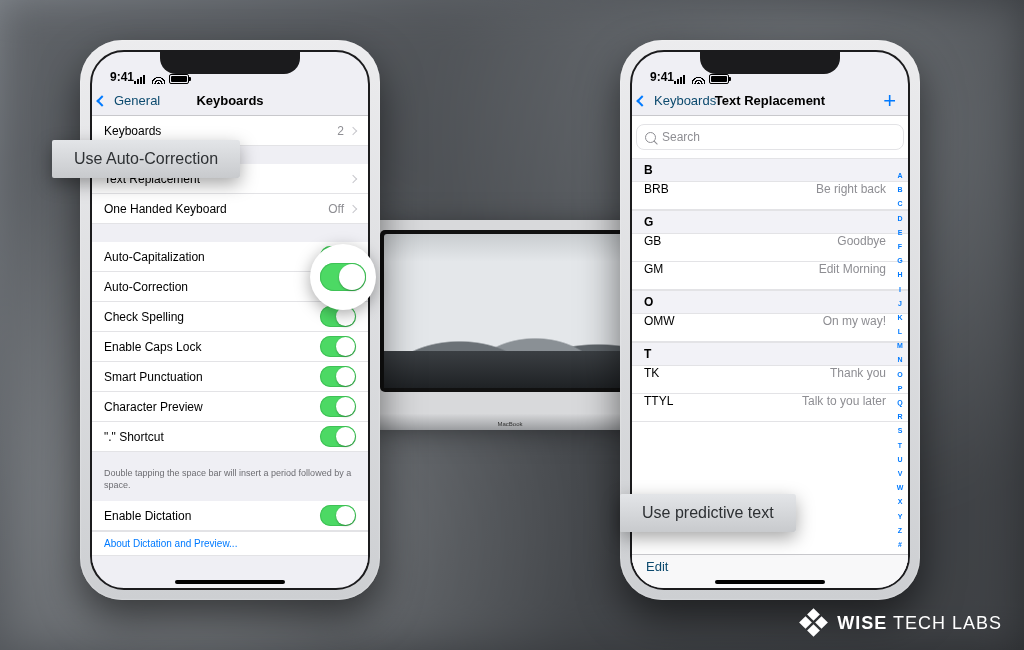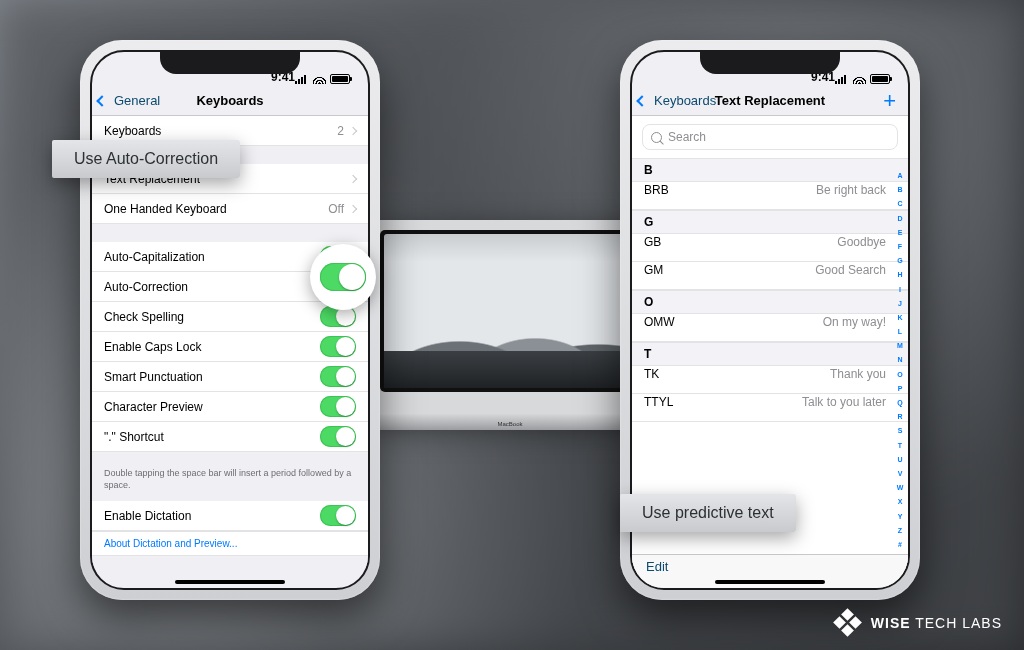--- a/index.html
+++ b/index.html
@@ -41,21 +41,21 @@
   .phone.right { left:620px; top:40px; }
   .phone-inner {
     width:100%; height:100%; border-radius:34px; background:#efeff4;
     border:2px solid #1b1b1d; overflow:hidden; position:relative;
   }
   .notch {
     position:absolute; top:0; left:50%; transform:translateX(-50%);
     width:140px; height:22px; background:#1b1b1d;
     border-radius:0 0 16px 16px; z-index:5;
   }
-  .statusbar { height:34px; display:flex; justify-content:flex-end; align-items:flex-end;
+  .statusbar { height:34px; display:flex; justify-content:flex-start; align-items:flex-end;
     padding:0 18px 2px; font-size:12px; font-weight:600; color:#000;}
   .status-icons { display:flex; gap:4px; align-items:center;}
   .sig { width:14px; height:10px; display:inline-flex; align-items:flex-end; gap:1px;}
   .sig i{width:2px;background:#000;}
   .sig i:nth-child(1){height:3px}.sig i:nth-child(2){height:5px}.sig i:nth-child(3){height:7px}.sig i:nth-child(4){height:9px}
   .wifi{width:13px;height:10px;background:
     radial-gradient(circle at 50% 100%,#000 0 1.5px,transparent 1.6px),
     radial-gradient(circle at 50% 100%,transparent 3px,#000 3px 4px,transparent 4.2px),
     radial-gradient(circle at 50% 100%,transparent 6px,#000 6px 7px,transparent 7.2px);}
   .batt{width:20px;height:10px;border:1px solid #000;border-radius:2px;position:relative;}
@@ -75,27 +75,27 @@
   .cell .val{color:#8e8e93;display:flex;align-items:center;gap:6px;}
   .chev-r{width:6px;height:6px;border-top:1.5px solid #c7c7cc;border-right:1.5px solid #c7c7cc;transform:rotate(45deg);}
   .gap{height:18px;}
   .footer-note{font-size:9px;color:#6d6d72;padding:16px 12px 10px;line-height:1.3;}
   .link{color:#007aff;font-size:10px;padding:6px 12px;background:#fff;border-top:0.5px solid #e3e3e6;border-bottom:0.5px solid #e3e3e6;}
 
   .toggle{width:36px;height:21px;border-radius:11px;background:#4cd964;position:relative;box-shadow:inset 0 0 0 1px #3fc256;}
   .toggle::after{content:"";position:absolute;right:1px;top:1px;width:19px;height:19px;border-radius:50%;
     background:#fff;box-shadow:0 1px 2px rgba(0,0,0,.3);}
 
-  .searchbar{margin:8px 10px;height:26px;background:#fff;border-radius:8px;display:flex;align-items:center;
+  .searchbar{margin:8px 4px;height:26px;background:#fff;border-radius:8px;display:flex;align-items:center;
     gap:6px;padding:0 8px;color:#8e8e93;font-size:12px;border:0.5px solid #e3e3e6;}
   .mag{width:11px;height:11px;border:1.4px solid #8e8e93;border-radius:50%;position:relative;}
   .mag::after{content:"";position:absolute;width:5px;height:1.4px;background:#8e8e93;bottom:-2px;right:-3px;transform:rotate(45deg);}
 
   .section-h{font-weight:600;font-size:12px;padding:4px 12px;background:#f2f2f7;border-bottom:0.5px solid #e3e3e6;border-top:0.5px solid #e3e3e6;}
-  .entry{background:#fff;height:28px;display:flex;align-items:center;justify-content:space-between;
+  .entry{background:#fff;height:28px;display:flex;align-items:flex-start;justify-content:space-between;
     padding:0 22px 12px 12px;border-bottom:0.5px solid #e3e3e6;font-size:12px;}
   .entry .phrase{color:#8e8e93;}
   .indexbar{position:absolute;right:3px;top:120px;bottom:40px;width:10px;display:flex;flex-direction:column;
     justify-content:space-between;font-size:7px;font-weight:600;color:#007aff;text-align:center;}
   .bottom-bar{position:absolute;bottom:0;left:0;right:0;height:34px;display:flex;align-items:flex-start;
     padding:4px 14px;background:#f8f8f9;border-top:0.5px solid #c8c8cc;}
   .bottom-bar .edit{color:#0c4a6e;font-size:13px;}
   .home-ind{position:absolute;bottom:4px;left:50%;transform:translateX(-50%);width:110px;height:4px;border-radius:3px;background:#000;}
 
   .callout{position:absolute;background:linear-gradient(#e3e5e8,#c8cacd);color:#2d3033;
@@ -103,21 +103,21 @@
     font-family:"Segoe UI", sans-serif; font-weight:400;}
   .callout.c1{left:52px;top:140px;}
   .callout.c2{left:620px;top:494px;}
 
   .zoom-circle{position:absolute;left:310px;top:244px;width:66px;height:66px;border-radius:50%;
     background:#fff;box-shadow:0 4px 16px rgba(0,0,0,.35);display:flex;align-items:center;justify-content:center;z-index:6;}
   .zoom-circle .toggle{width:46px;height:28px;border-radius:14px;}
   .zoom-circle .toggle::after{width:26px;height:26px;}
 
   .brand{position:absolute;right:22px;bottom:14px;color:#fff;display:flex;align-items:center;gap:10px;
-    font-size:14px;letter-spacing:1px;font-weight:400;}
+    font-size:18px;letter-spacing:1px;font-weight:400;}
   .brand-logo{width:26px;height:26px;position:relative;}
   .brand-logo i{position:absolute;width:9px;height:9px;background:#fff;transform:rotate(45deg);}
   .brand-logo i:nth-child(1){left:8px;top:0}
   .brand-logo i:nth-child(2){left:0;top:8px}
   .brand-logo i:nth-child(3){left:16px;top:8px}
   .brand-logo i:nth-child(4){left:8px;top:16px}
   .brand b{font-weight:600;}
 </style>
 </head>
 <body>
@@ -261,21 +261,21 @@
             <span>BRB</span>
             <span class="phrase">Be right back</span>
           </div>
           <div class="section-h">G</div>
           <div class="entry">
             <span>GB</span>
             <span class="phrase">Goodbye</span>
           </div>
           <div class="entry">
             <span>GM</span>
-            <span class="phrase">Good Search</span>
+            <span class="phrase">Edit Morning</span>
           </div>
           <div class="section-h">O</div>
           <div class="entry">
             <span>OMW</span>
             <span class="phrase">On my way!</span>
           </div>
           <div class="section-h">T</div>
           <div class="entry">
             <span>TK</span>
             <span class="phrase">Thank you</span>

